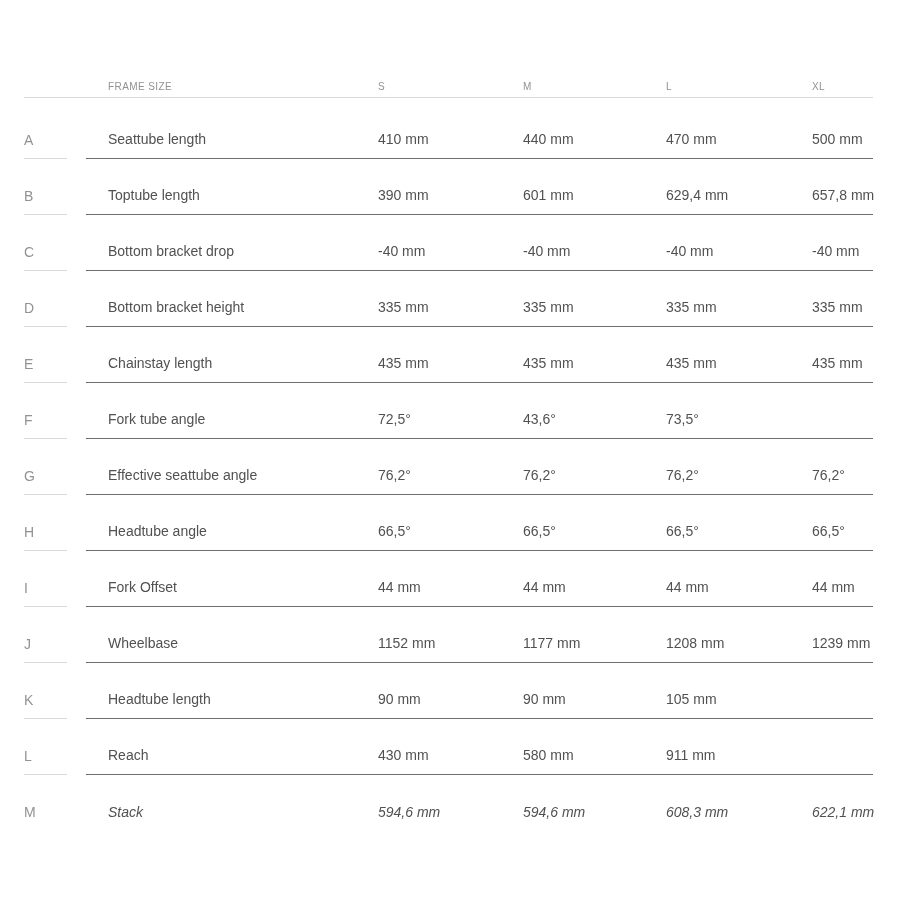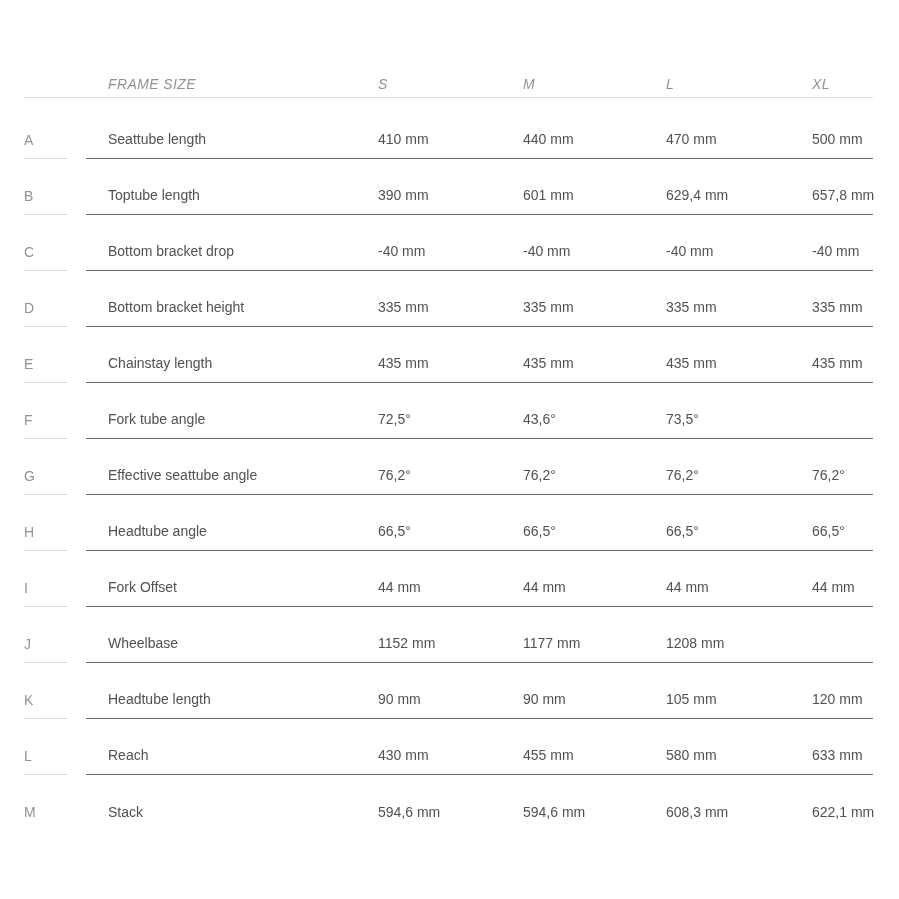--- a/index.html
+++ b/index.html
@@ -39,25 +39,24 @@
     flex: 1 1 auto;
     display: grid;
     grid-template-columns: 292px 145px 143px 146px 61px;
     border-bottom: 1px solid var(--line-light);
     box-sizing: border-box;
   }
   .hrow .cell {
     display: flex;
     align-items: flex-end;
     padding-bottom: 5px;
-    font-size: 14px;
+    font-size: 10px;
     color: var(--text-muted);
     letter-spacing: 0.4px;
     white-space: nowrap;
-    font-style: italic;
   }
   .hrow .cell.label-cell { padding-left: 22px; }
   
   .drow { height: 56px; }
   .drow.first { height: 61px; }
   .drow .letter-cell {
     width: 62px;
     flex: 0 0 62px;
     position: relative;
     display: flex;
@@ -75,21 +74,21 @@
     height: 1px;
     background: var(--line-light);
   }
   .drow .main {
     flex: 1 1 auto;
     display: grid;
     grid-template-columns: 292px 145px 143px 146px 61px;
     border-bottom: 1px solid var(--line-dark);
     box-sizing: border-box;
   }
-  .drow.last .main { border-bottom: none; }
+  .drow.last .main { border-bottom: none; font-style: italic; }
   .drow .cell {
     display: flex;
     align-items: flex-end;
     padding-bottom: 11px;
     box-sizing: border-box;
     font-size: 14px;
     color: var(--text-body);
     white-space: nowrap;
     overflow: visible;
   }
@@ -229,46 +228,45 @@
       <div class="drow">
         <div class="letter-cell">
           <span>J</span>
           <span class="letter-underline"></span>
         </div>
         <div class="main">
           <div class="cell label-cell">Wheelbase</div>
           <div class="cell">1152 mm</div>
           <div class="cell">1177 mm</div>
           <div class="cell">1208 mm</div>
+          <div class="cell">1239 mm</div>
         </div>
       </div>
       <div class="drow">
         <div class="letter-cell">
           <span>K</span>
           <span class="letter-underline"></span>
         </div>
         <div class="main">
           <div class="cell label-cell">Headtube length</div>
           <div class="cell">90 mm</div>
           <div class="cell">90 mm</div>
           <div class="cell">105 mm</div>
-          <div class="cell">120 mm</div>
         </div>
       </div>
       <div class="drow">
         <div class="letter-cell">
           <span>L</span>
           <span class="letter-underline"></span>
         </div>
         <div class="main">
           <div class="cell label-cell">Reach</div>
           <div class="cell">430 mm</div>
-          <div class="cell">455 mm</div>
           <div class="cell">580 mm</div>
-          <div class="cell">633 mm</div>
+          <div class="cell">911 mm</div>
         </div>
       </div>
       <div class="drow last">
         <div class="letter-cell">
           <span>M</span>
         </div>
         <div class="main">
           <div class="cell label-cell">Stack</div>
           <div class="cell">594,6 mm</div>
           <div class="cell">594,6 mm</div>

